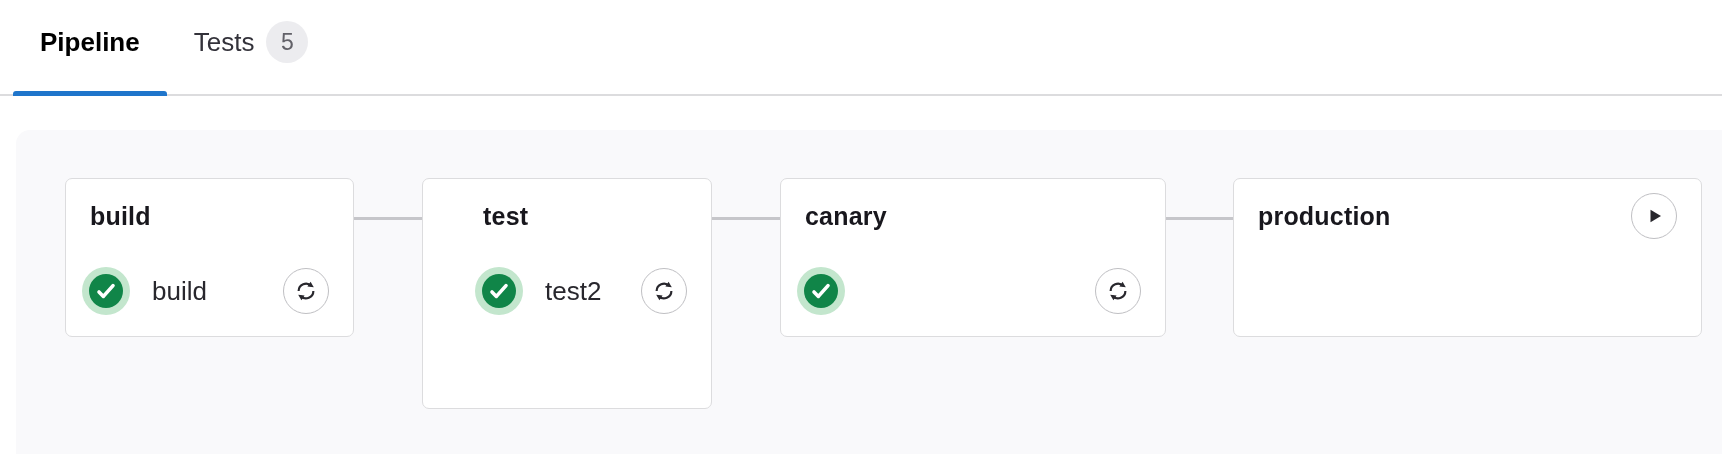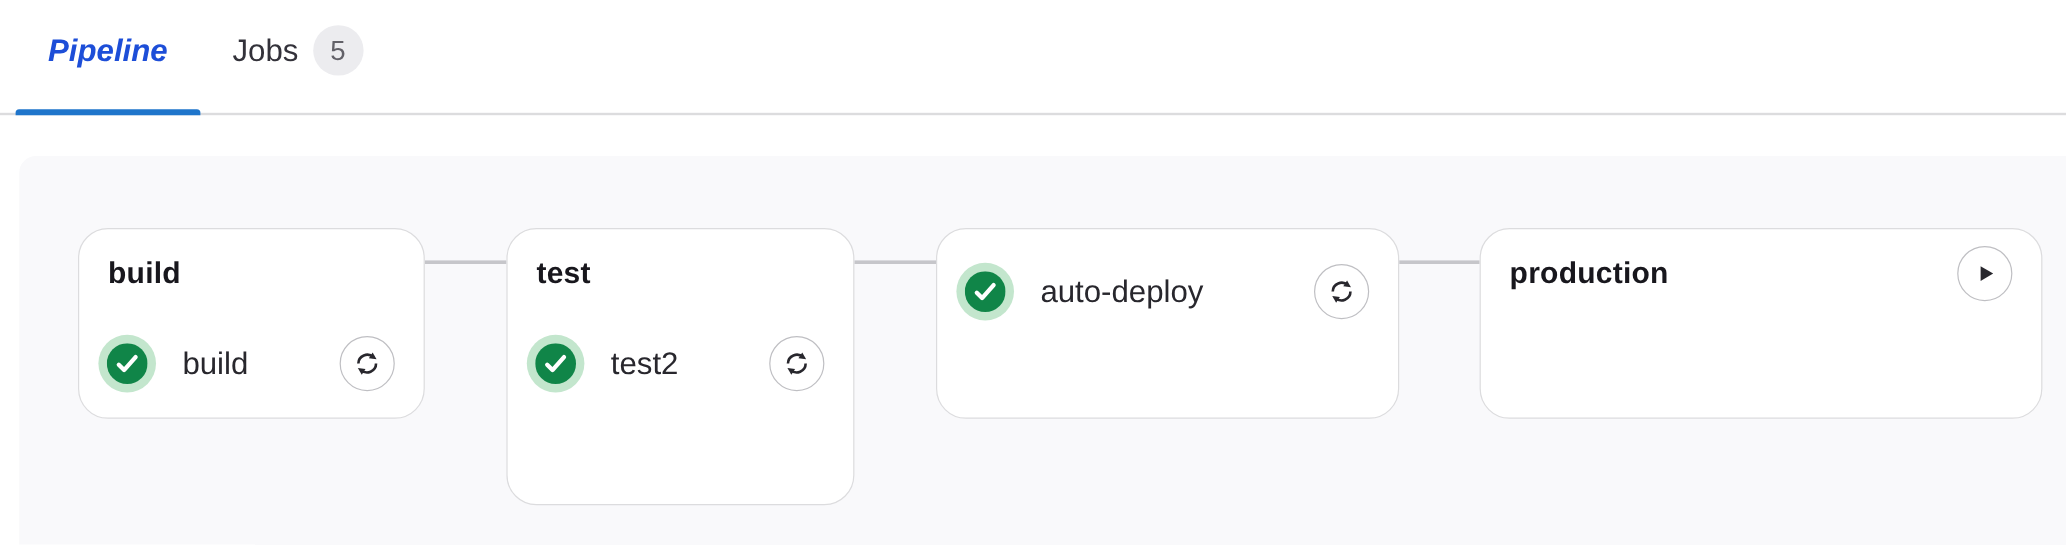--- a/index.html
+++ b/index.html
@@ -14,21 +14,21 @@
   .tabbar {
     position:absolute; top:0; left:0; right:0; height:96px;
     border-bottom:2px solid #dcdcde;
     display:flex; align-items:stretch; padding-left:13px;
   }
   .tab {
     position:relative; display:flex; align-items:center;
     padding:0 27px 10px 27px; cursor:pointer;
     font-size:26px; color:#33323a; white-space:nowrap;
   }
-  .tab.active { font-weight:700; color:#1d4ed8;font-style:italic; }
+  .tab.active { font-weight:700; color:#000000; }
   .tab-underline {
     position:absolute; left:0; right:0; bottom:-2px; height:5px;
     background:#1f75cb; border-radius:3px 3px 0 0;
   }
   .badge {
     display:inline-flex; align-items:center; justify-content:center;
     min-width:42px; height:42px; padding:0 8px; margin-left:12px;
     border-radius:21px; background:#ececef; color:#626168;
     font-size:23px; font-weight:400;
   }
@@ -40,25 +40,25 @@
   }
   .connector {
     position:absolute; top:87px; height:3px; background:#c6c6ca;
   }
   .connector.c1 { left:338px; width:68px; }
   .connector.c2 { left:696px; width:68px; }
   .connector.c3 { left:1150px; width:67px; }
 
   
   .stage {
-    position:absolute; top:60px; background:#fff;
-    border:1.5px solid #dcdcde; border-radius:25px;
+    position:absolute; top:48px; background:#fff;
+    border:1.5px solid #dcdcde; border-radius:7px;
   }
   .stage.s0 { left:49px;   width:289px; height:159px; }
-  .stage.s1 { left:406px;  width:290px; height:231px; }
+  .stage.s1 { left:406px;  width:290px; height:231px;padding-left:36px; }
   .stage.s2 { left:764px;  width:386px; height:159px; }
   .stage.s3 { left:1217px; width:469px; height:159px; }
 
   .stage-header {
     display:flex; align-items:center; height:46px;
     margin:14px 24px 0 24px;
   }
   .stage-title {
     font-size:25px; font-weight:700; color:#18171d; letter-spacing:.2px;
   }
@@ -93,21 +93,21 @@
 <body>
 
 <div class="screen">
 
   <div class="tabbar">
     <div class="tab active">
       <span>Pipeline</span>
       <div class="tab-underline"></div>
     </div>
     <div class="tab">
-      <span>Jobs</span>
+      <span>Tests</span>
       <span class="badge">5</span>
     </div>
   </div>
 
   <div class="graph-container">
 
     <div class="connector c1"></div>
     <div class="connector c2"></div>
     <div class="connector c3"></div>
 
@@ -163,29 +163,31 @@
                   <path fill="#28272d" d="M13.3 7.9L19.2 8.6L16.2 3.4Z"></path>
                   <path fill="#28272d" d="M10.7 16.1L4.8 15.4L7.8 20.6Z"></path>
                 </svg>
             </span>
           </button>
         </div>
       </div>
     </div>
 
     <div class="stage s2">
+      <div class="stage-header">
+        <div class="stage-title">canary</div>
+      </div>
       <div class="jobs">
         <div class="job">
           <span class="status-icon success">
             <svg width="34" height="34" viewBox="0 0 34 34">
                 <circle cx="17" cy="17" r="17" fill="#108548"></circle>
                 <path d="M10 18l4.4 4.4L24 11.6" stroke="#fff" stroke-width="3.6" fill="none" stroke-linecap="round" stroke-linejoin="round"></path>
               </svg>
           </span>
-          <span class="job-label">auto-deploy</span>
           <button class="icon-btn">
             <span>
               <svg width="26" height="26" viewBox="0 0 24 24">
                   <g fill="none" stroke="#28272d" stroke-width="2">
                     <path d="M5.2 12a6.8 6.8 0 0 1 11.6-4.8"></path>
                     <path d="M18.8 12a6.8 6.8 0 0 1-11.6 4.8"></path>
                   </g>
                   <path fill="#28272d" d="M13.3 7.9L19.2 8.6L16.2 3.4Z"></path>
                   <path fill="#28272d" d="M10.7 16.1L4.8 15.4L7.8 20.6Z"></path>
                 </svg>

